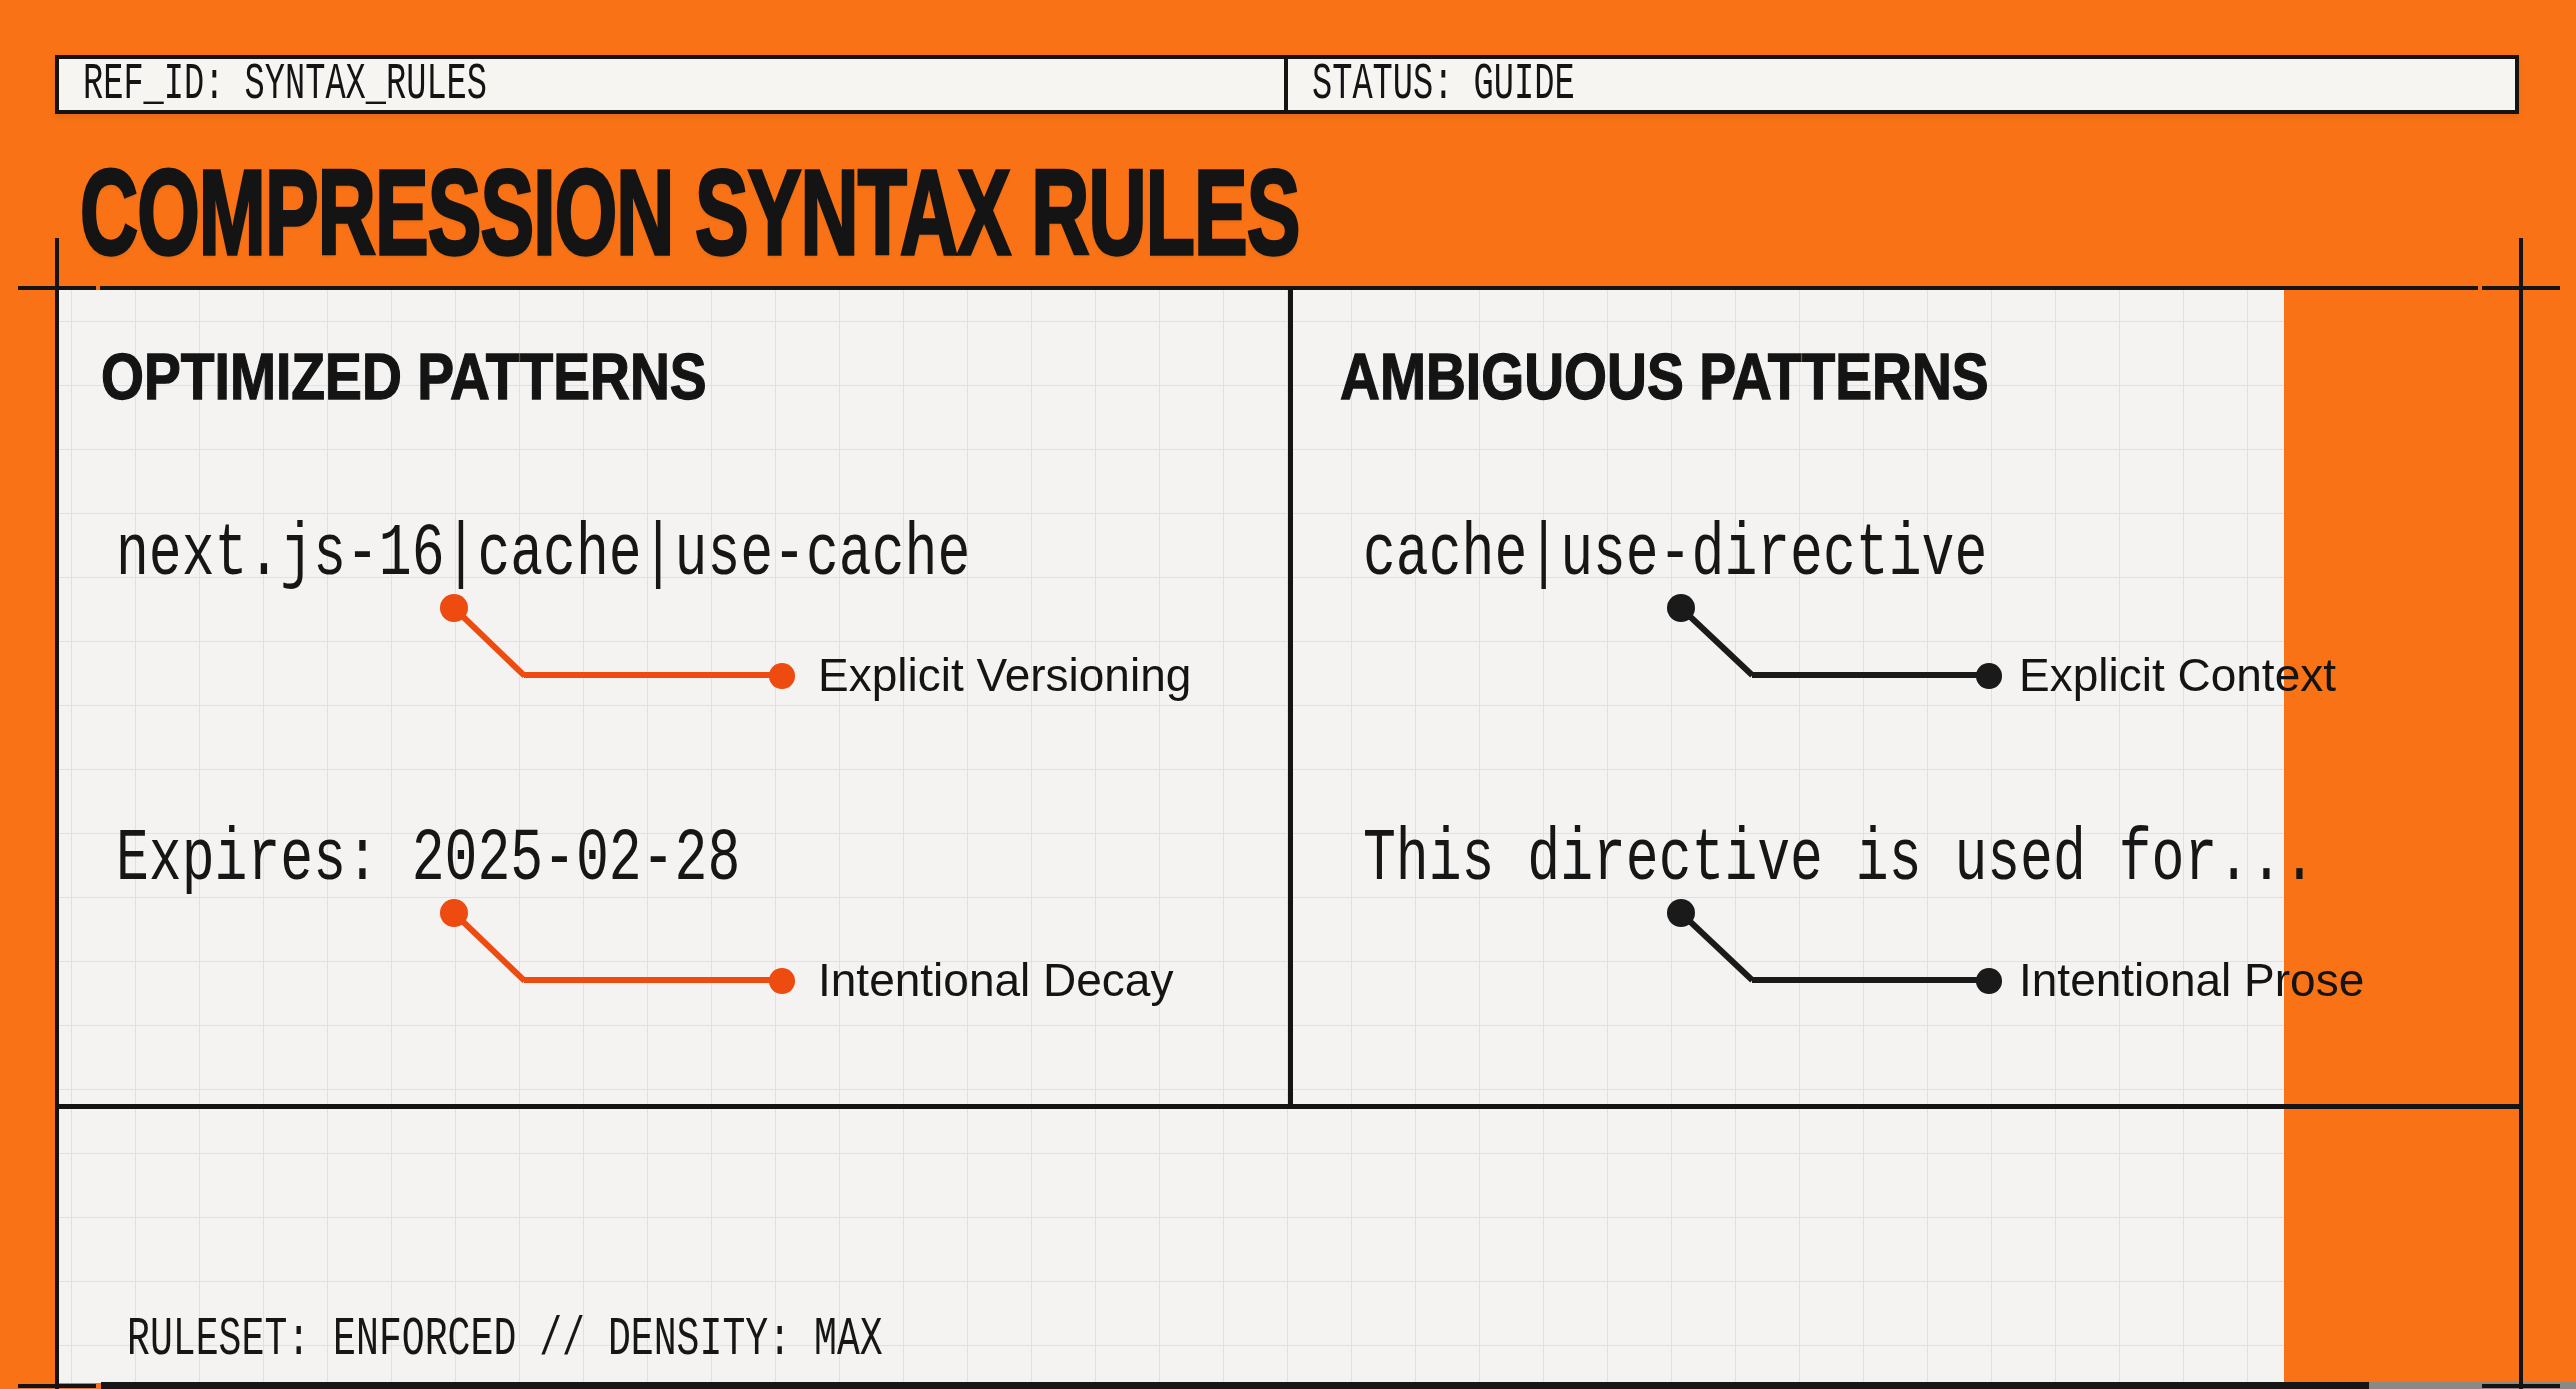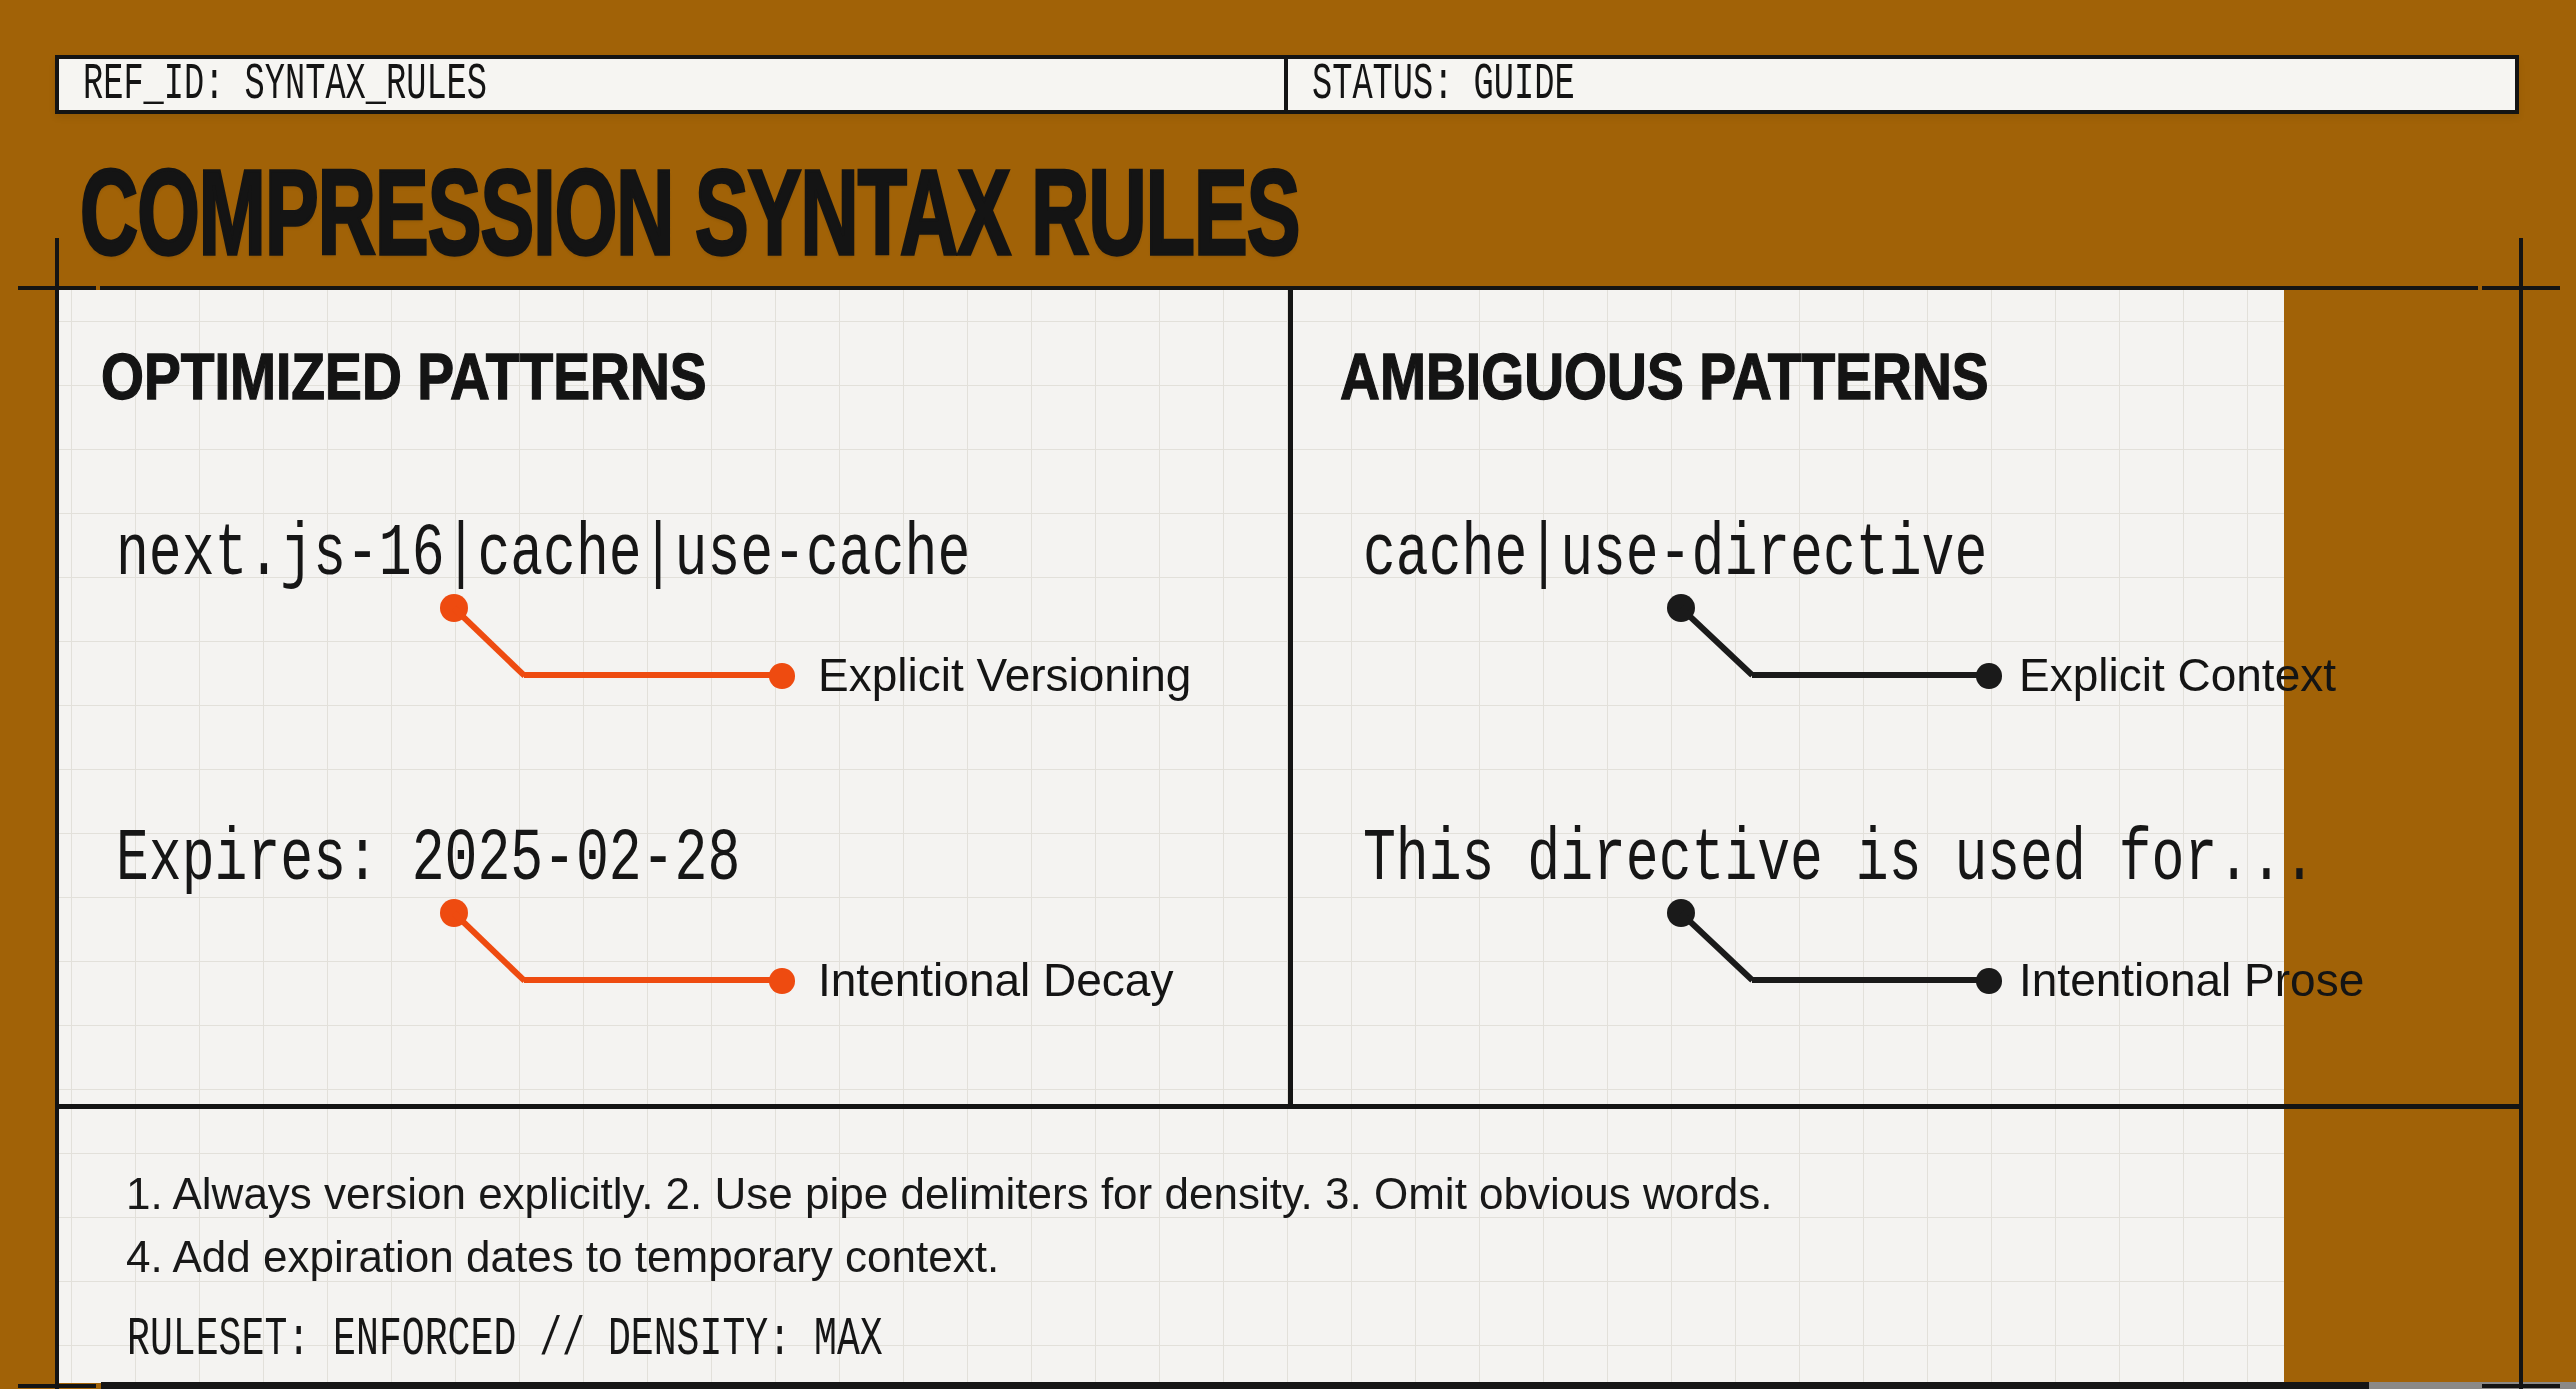--- a/index.html
+++ b/index.html
@@ -1,18 +1,18 @@
 <!DOCTYPE html>
 <html style="font-size:10.8px"><head>
 <meta charset="utf-8">
 <style>
   html,body{margin:0;padding:0;}
   body{width:2576px;height:1390px;overflow:hidden;background:#f4f3f0;
        font-family:"Liberation Sans",sans-serif;color:#141414;}
-  .page{position:relative;width:2576px;height:1390px;background:#a16207;overflow:hidden;}
+  .page{position:relative;width:2576px;height:1390px;background:#f97316;overflow:hidden;}
 
   .mono{font-family:"Liberation Mono","DejaVu Sans Mono",monospace;}
 
   
   .header-bar{position:absolute;left:55px;top:55px;width:2464px;height:59px;
               border:4px solid #141414;background:#f6f5f2;display:flex;box-sizing:border-box;
               box-shadow:0 4px 6.7px rgba(0,0,0,.07);}
   .hcell{height:100%;display:flex;align-items:center;box-sizing:border-box;}
   .hcell-left{width:1229px;border-right:4px solid #141414;padding-left:24px;}
   .hcell-right{flex:1;padding-left:24px;}
@@ -145,24 +145,20 @@
 
     <div class="code mono code-r2">This directive is used for...</div>
     <div class="co co-r co-r2">
       <div class="dot1"></div>
       <div class="diag"></div>
       <div class="hline"></div>
       <div class="dot2"></div>
       <div class="label">Intentional Prose</div>
     </div>
 
-    <div class="rules">
-      <div>1. Always version explicitly. 2. Use pipe delimiters for density. 3. Omit obvious words.</div>
-      <div>4. Add expiration dates to temporary context.</div>
-    </div>
     <div class="footer-line mono">RULESET: ENFORCED // DENSITY: MAX</div>
   </div>
 
   <div class="b-top"></div>
   <div class="b-left"></div>
   <div class="b-right"></div>
 
   <div class="bottom-black"></div>
   <div class="bottom-gray"></div>
 

